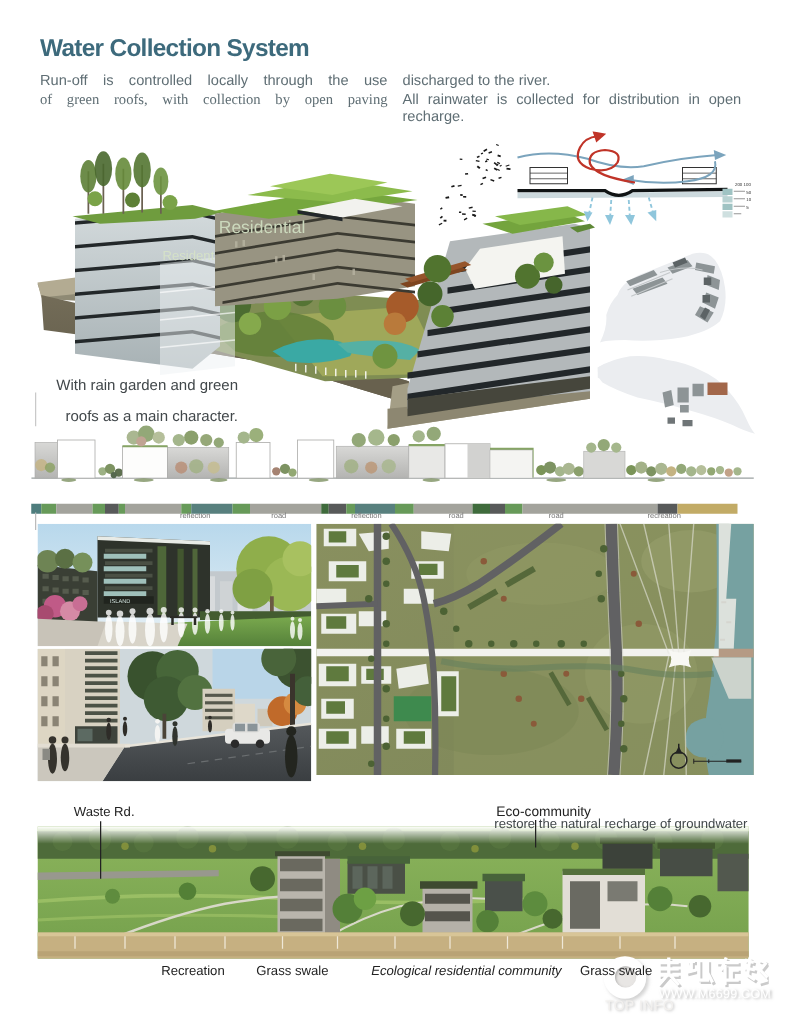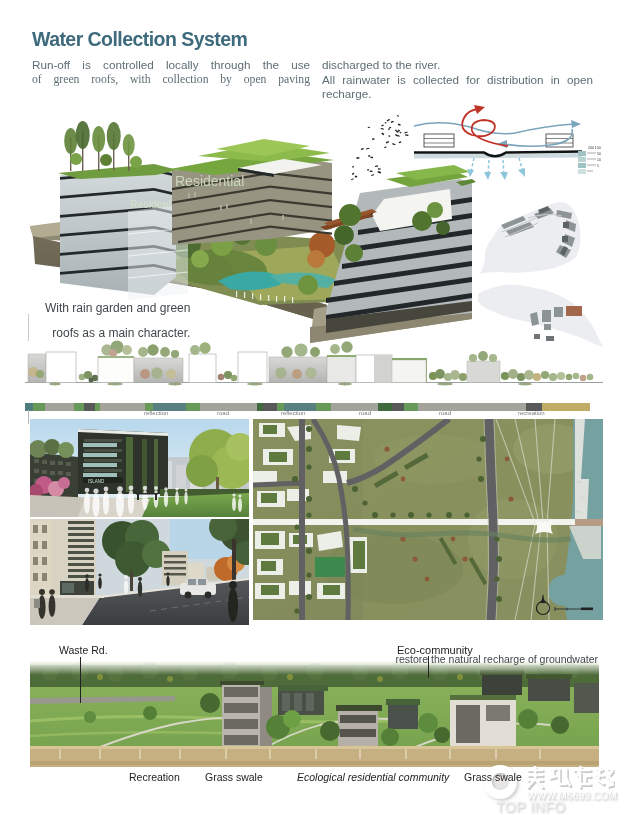--- a/index.html
+++ b/index.html
@@ -984,21 +984,21 @@
 </g>
 </svg>
 
 <div class="abs" style="left:80px;top:657px;width:1.4px;height:46px;background:#222;"></div>
 
 <div class="abs" style="left:428px;top:656px;width:1.4px;height:22px;background:#222;"></div>
 
 <div class="abs" style="left:483px;top:763px;width:147px;height:50px;">
  <div class="abs" style="left:0px;top:2px;width:34px;height:34px;border-radius:50%;background:#ffffff;box-shadow:2px 2px 3px rgba(175,175,175,0.55);"></div>
  <div class="abs" style="left:9px;top:10px;width:17px;height:17px;border-radius:50%;background:#e8e6e4;box-shadow:inset 1px 1px 2px rgba(120,120,120,0.5);"></div>
- <div class="abs" style="left:13px;top:36px;font-size:14px;font-weight:normal;color:#f2f0ee;text-shadow:1px 1px 2px rgba(170,170,170,0.75);letter-spacing:0.5px;">TOP INFO</div>
+ <div class="abs" style="left:1px;top:36px;font-size:11px;font-weight:normal;color:#f2f0ee;text-shadow:1px 1px 2px rgba(170,170,170,0.75);letter-spacing:0.5px;">TOP INFO</div>
  <svg class="abs" style="left:42px;top:1px;" width="90" height="26" viewBox="0 0 90 26">
 <g stroke="#b9b9b9" stroke-width="2.6" opacity="0.75" transform="translate(1.6,1.8)" fill="none">
  <path d="M2,6 L18,6 M2,11 L18,11 M2,16 L18,16 M10,2 L10,16 M9,16 L2,24 M11,16 L18,24"></path>
  <path d="M25,5 L31,5 M28,5 L28,14 M24,14 L32,12 M34,4 L34,20 M34,20 L41,20 L41,4 M41,14 L45,22"></path>
  <path d="M48,6 L66,6 M56,2 L52,12 M55,8 L55,24 M60,12 L60,20 M56,20 L66,20 M60,12 L66,12"></path>
  <path d="M71,4 L78,6 M70,10 L79,12 M75,2 L73,16 L79,20 M82,4 L88,6 M88,6 L83,12 L89,18 M82,22 L89,20"></path>
 </g>
 <g stroke="#ffffff" stroke-width="2.6" fill="none">
  <path d="M2,6 L18,6 M2,11 L18,11 M2,16 L18,16 M10,2 L10,16 M9,16 L2,24 M11,16 L18,24"></path>
  <path d="M25,5 L31,5 M28,5 L28,14 M24,14 L32,12 M34,4 L34,20 M34,20 L41,20 L41,4 M41,14 L45,22"></path>

